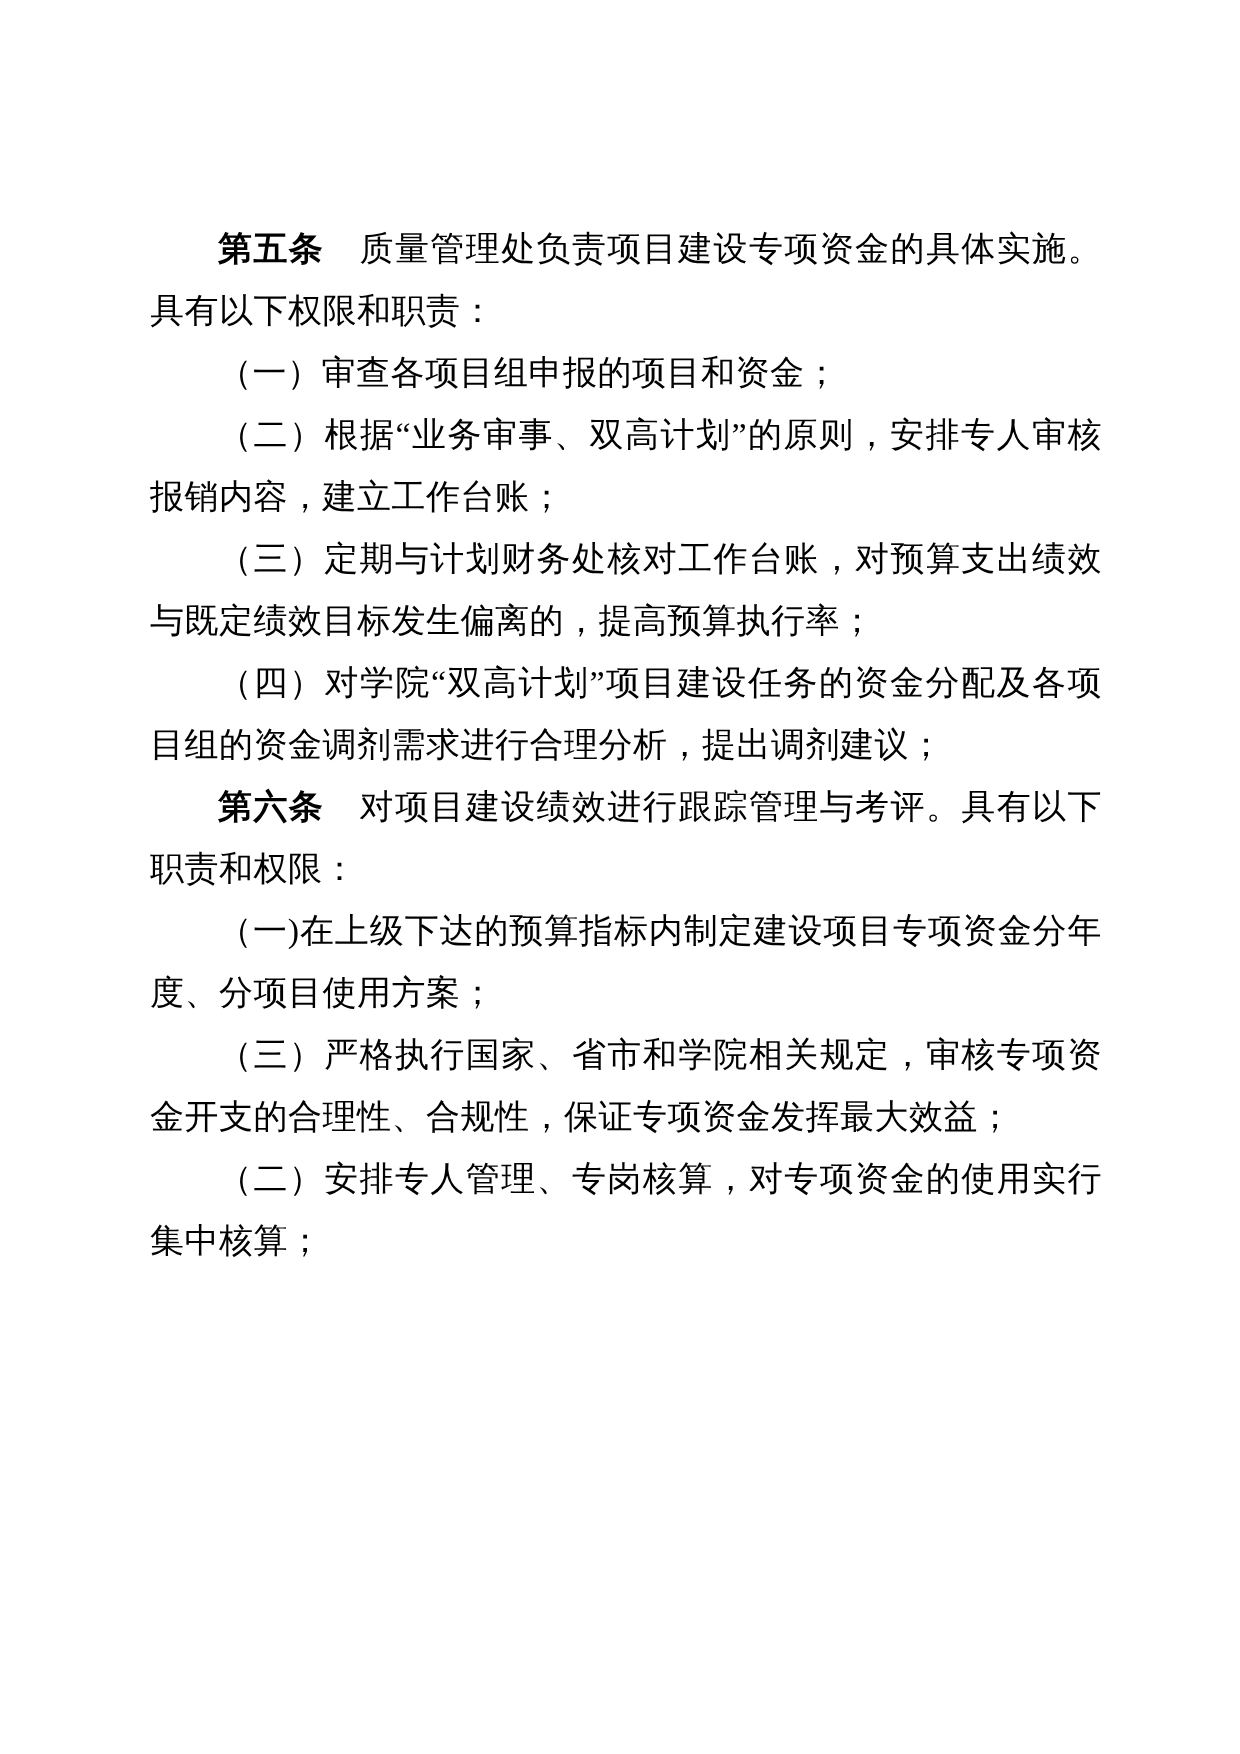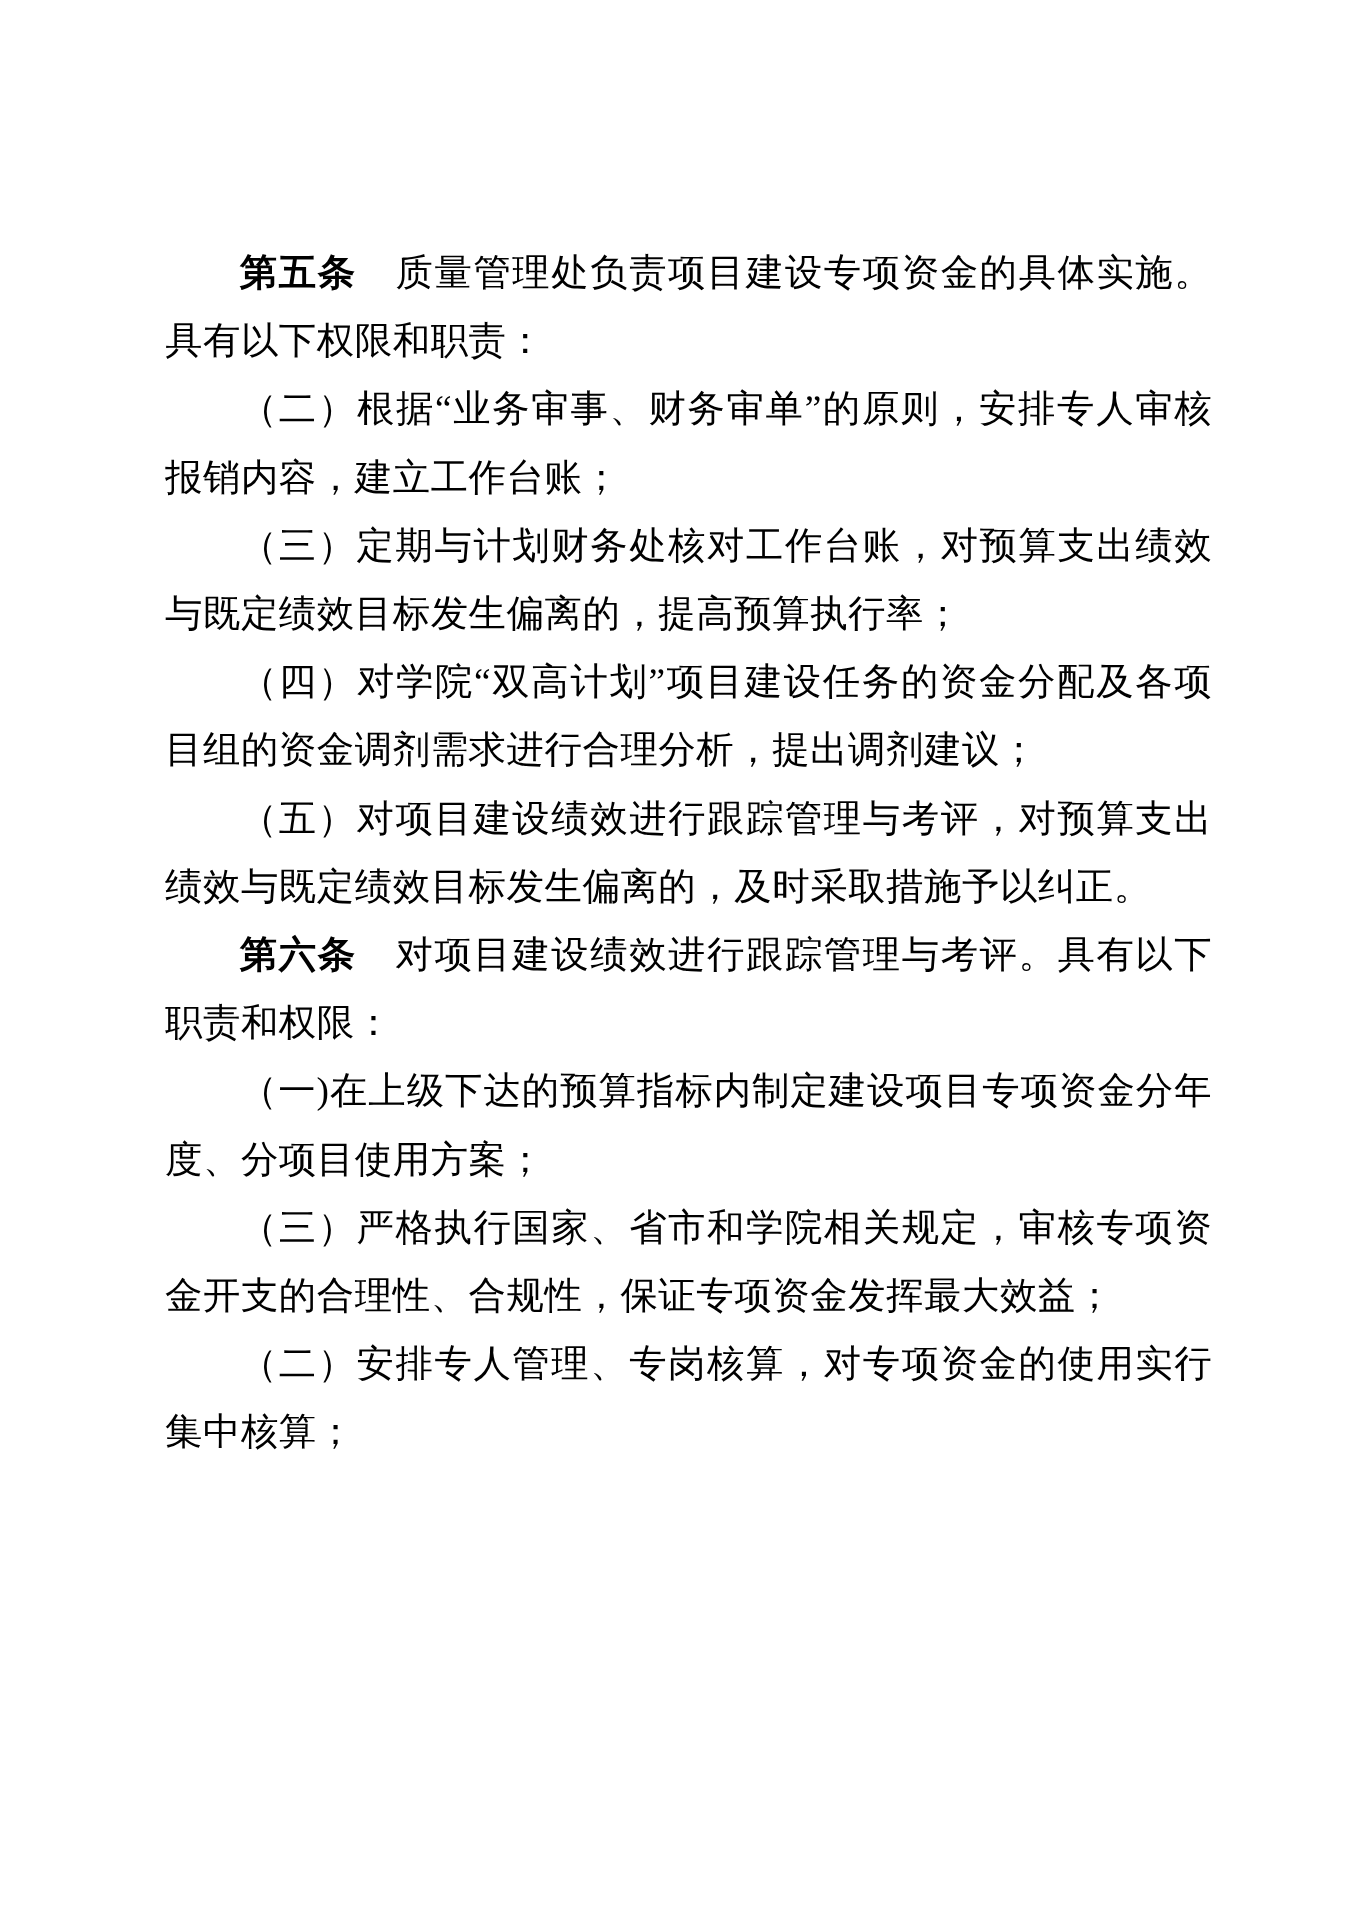--- a/index.html
+++ b/index.html
@@ -47,23 +47,23 @@
     line-height: 40px;
     color: #000000;
   }
 </style>
 </head>
 <body>
 
 <div class="page">
   <div class="doc-body" id="doc-body">
       <p class="para"><span class="article-no">第五条</span><span class="run">　质量管理处负责项目建设专项资金的具体实施。具有以下权限和职责：</span></p>
-      <p class="para"><span class="run">（二）根据“业务审事、财务审单”的原则，安排专人审核报销内容，建立工作台账；</span></p>
+      <p class="para"><span class="run">（一）审查各项目组申报的项目和资金；</span></p>
+      <p class="para"><span class="run">（二）根据“业务审事、双高计划”的原则，安排专人审核报销内容，建立工作台账；</span></p>
       <p class="para"><span class="run">（三）定期与计划财务处核对工作台账，对预算支出绩效与既定绩效目标发生偏离的，提高预算执行率；</span></p>
       <p class="para"><span class="run">（四）对学院“双高计划”项目建设任务的资金分配及各项目组的资金调剂需求进行合理分析，提出调剂建议；</span></p>
-      <p class="para"><span class="run">（五）对项目建设绩效进行跟踪管理与考评，对预算支出绩效与既定绩效目标发生偏离的，及时采取措施予以纠正。</span></p>
       <p class="para"><span class="article-no">第六条</span><span class="run">　对项目建设绩效进行跟踪管理与考评。具有以下职责和权限：</span></p>
       <p class="para"><span class="run">（一)在上级下达的预算指标内制定建设项目专项资金分年度、分项目使用方案；</span></p>
       <p class="para"><span class="run">（三）严格执行国家、省市和学院相关规定，审核专项资金开支的合理性、合规性，保证专项资金发挥最大效益；</span></p>
       <p class="para"><span class="run">（二）安排专人管理、专岗核算，对专项资金的使用实行集中核算；</span></p>
     </div>
   <div class="page-number">3</div>
 </div>
 
 </body></html>

